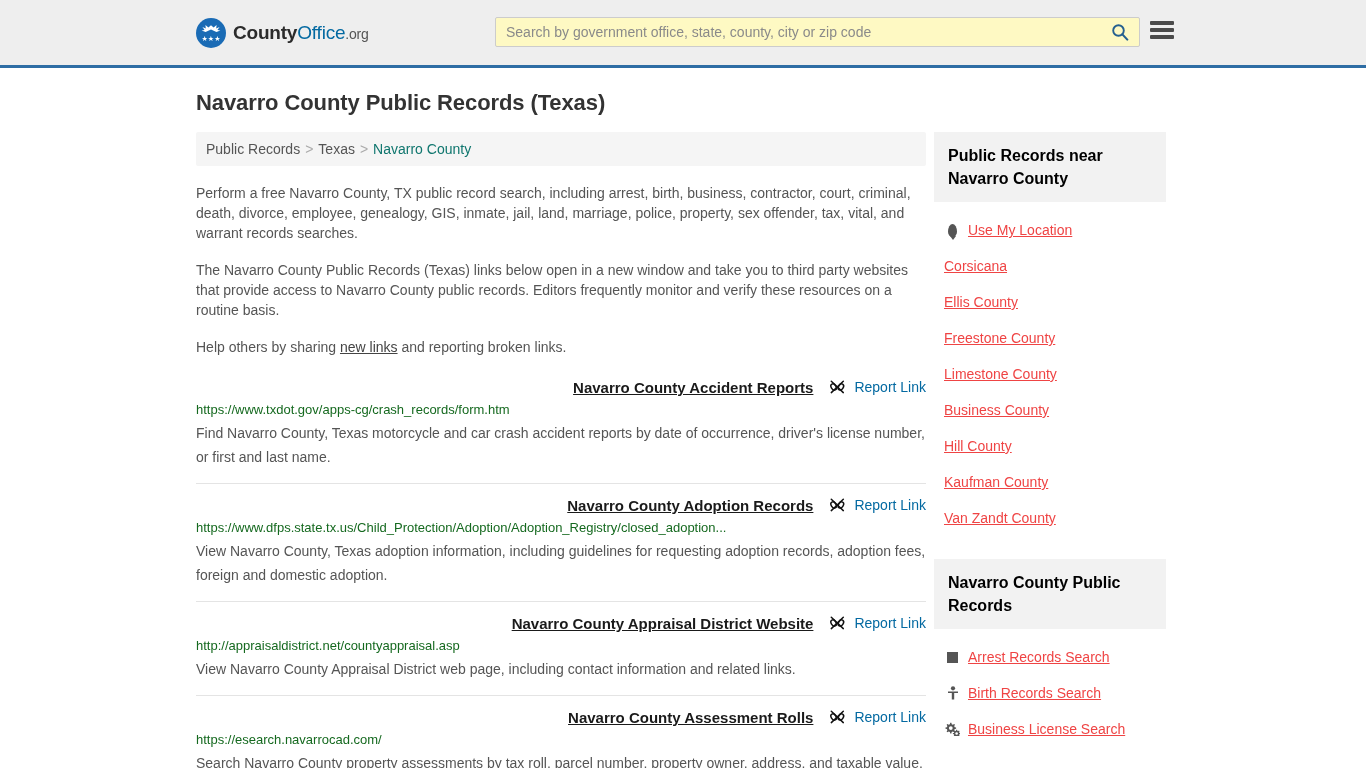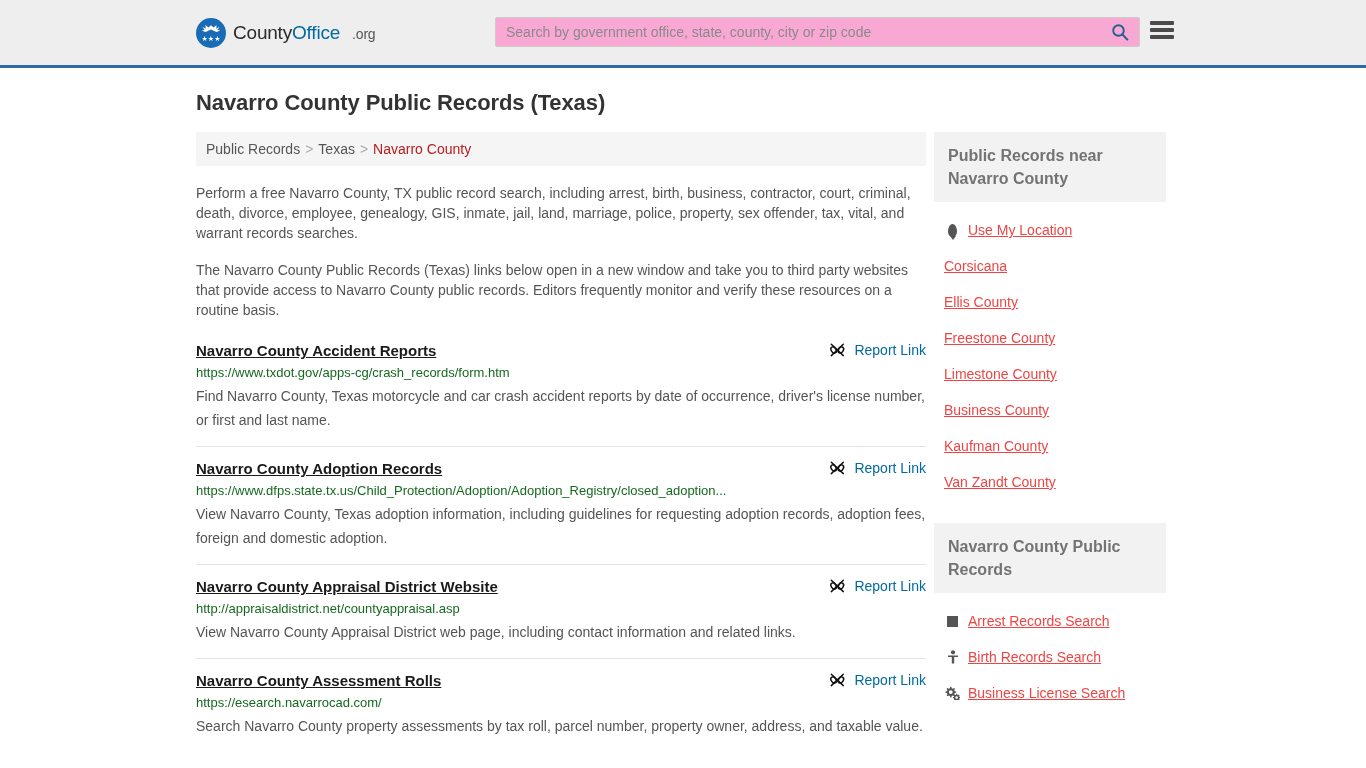--- a/index.html
+++ b/index.html
@@ -53,32 +53,32 @@
     color: #ffffff;
     white-space: nowrap;
   }
   .brand-text {
     font-size: 19px;
     letter-spacing: -0.2px;
     color: #2b2b2b;
     font-weight: 400;
   }
   .brand-text .b-office { color: #0369a1; font-weight: 400; }
-  .brand-text .b-county { font-weight: 400; }
-  .brand-text .b-org { font-size: 14px; color: #555; padding-left: 12px; }
+  .brand-text .b-county { font-weight: 700; }
+  .brand-text .b-org { font-size: 14px; color: #555; }
 
   .search-wrap {
     position: absolute;
     left: 495px;
     top: 17px;
     width: 645px;
     height: 30px;
     display: flex;
     align-items: center;
-    background: #f9a8d4;
+    background: #fef9c3;
     border: 1px solid #cccccc;
     border-radius: 2px;
   }
   .search-input {
     flex: 1 1 auto;
     border: none;
     outline: none;
     background: transparent;
     font-family: "Liberation Sans", sans-serif;
     font-size: 14px;
@@ -144,21 +144,21 @@
     font-size: 14px;
     color: #555555;
     border-radius: 2px;
   }
   .breadcrumb a {
     color: #555555;
     text-decoration: none;
     cursor: pointer;
   }
   .breadcrumb .sep { color: #aaaaaa; margin: 0 5px; }
-  .breadcrumb .current { color: #b91c1c; }
+  .breadcrumb .current { color: #0f766e; }
 
   
   .intro p {
     font-size: 14px;
     line-height: 20px;
     color: #555555;
     margin: 17px 0 0 0;
   }
   .intro a {
     color: #444444;
@@ -170,22 +170,21 @@
   .results { margin-top: 21px; }
   .result {
     border-bottom: 1px solid #e4e4e4;
     padding-bottom: 14px;
     margin-bottom: 12px;
   }
   .result:last-child { border-bottom: none; }
   .result-head {
     display: flex;
     align-items: flex-start;
-    justify-content: space-between;
-    gap: 41px;
+    justify-content: flex-end;
   }
   .result-title {
     font-size: 15px;
     font-weight: bold;
     color: #1a1a1a;
     text-decoration: underline;
     cursor: pointer;
     line-height: 19px;
   }
   .report-link {
@@ -214,21 +213,21 @@
     color: #555555;
     margin-top: 3px;
   }
 
   
   .side-box-head {
     background: #f2f2f2;
     padding: 12px 14px;
     font-size: 16px;
     font-weight: bold;
-    color: #737373;
+    color: #000000;
     line-height: 23px;
   }
   .side-list { margin: 0; padding: 0; list-style: none; }
   .side-list li {
     display: flex;
     align-items: center;
     padding: 0 0 0 10px;
     height: 36px;
   }
   .side-list li .s-icon {
@@ -307,20 +306,21 @@
 
     <div class="main-col">
 
       <div class="breadcrumb">
         <a>Public Records</a><span class="sep">&gt;</span><a>Texas</a><span class="sep">&gt;</span><span class="current">Navarro County</span>
       </div>
 
       <div class="intro">
         <p>Perform a free Navarro County, TX public record search, including arrest, birth, business, contractor, court, criminal, death, divorce, employee, genealogy, GIS, inmate, jail, land, marriage, police, property, sex offender, tax, vital, and warrant records searches.</p>
         <p>The Navarro County Public Records (Texas) links below open in a new window and take you to third party websites that provide access to Navarro County public records. Editors frequently monitor and verify these resources on a routine basis.</p>
+        <p><span>Help others by sharing </span><a>new links</a><span> and reporting broken links.</span></p>
       </div>
 
       <div class="results">
 
         <div class="result">
           <div class="result-head">
             <a class="result-title">Navarro County Accident Reports</a>
             <div class="report-link">
               <svg width="17" height="16" viewBox="0 0 17 16">
                 <path d="M2.3 2.2 L14.3 13.6 M14.3 2.2 L2.3 13.6" stroke="#111" stroke-width="1.5" fill="none" stroke-linecap="round"></path>
@@ -403,20 +403,23 @@
           <a>Ellis County</a>
         </li>
         <li class="no-icon">
           <a>Freestone County</a>
         </li>
         <li class="no-icon">
           <a>Limestone County</a>
         </li>
         <li class="no-icon">
           <a>Business County</a>
+        </li>
+        <li class="no-icon">
+          <a>Hill County</a>
         </li>
         <li class="no-icon">
           <a>Kaufman County</a>
         </li>
         <li class="no-icon">
           <a>Van Zandt County</a>
         </li>
       </ul>
 
       <div class="side-section-2">

